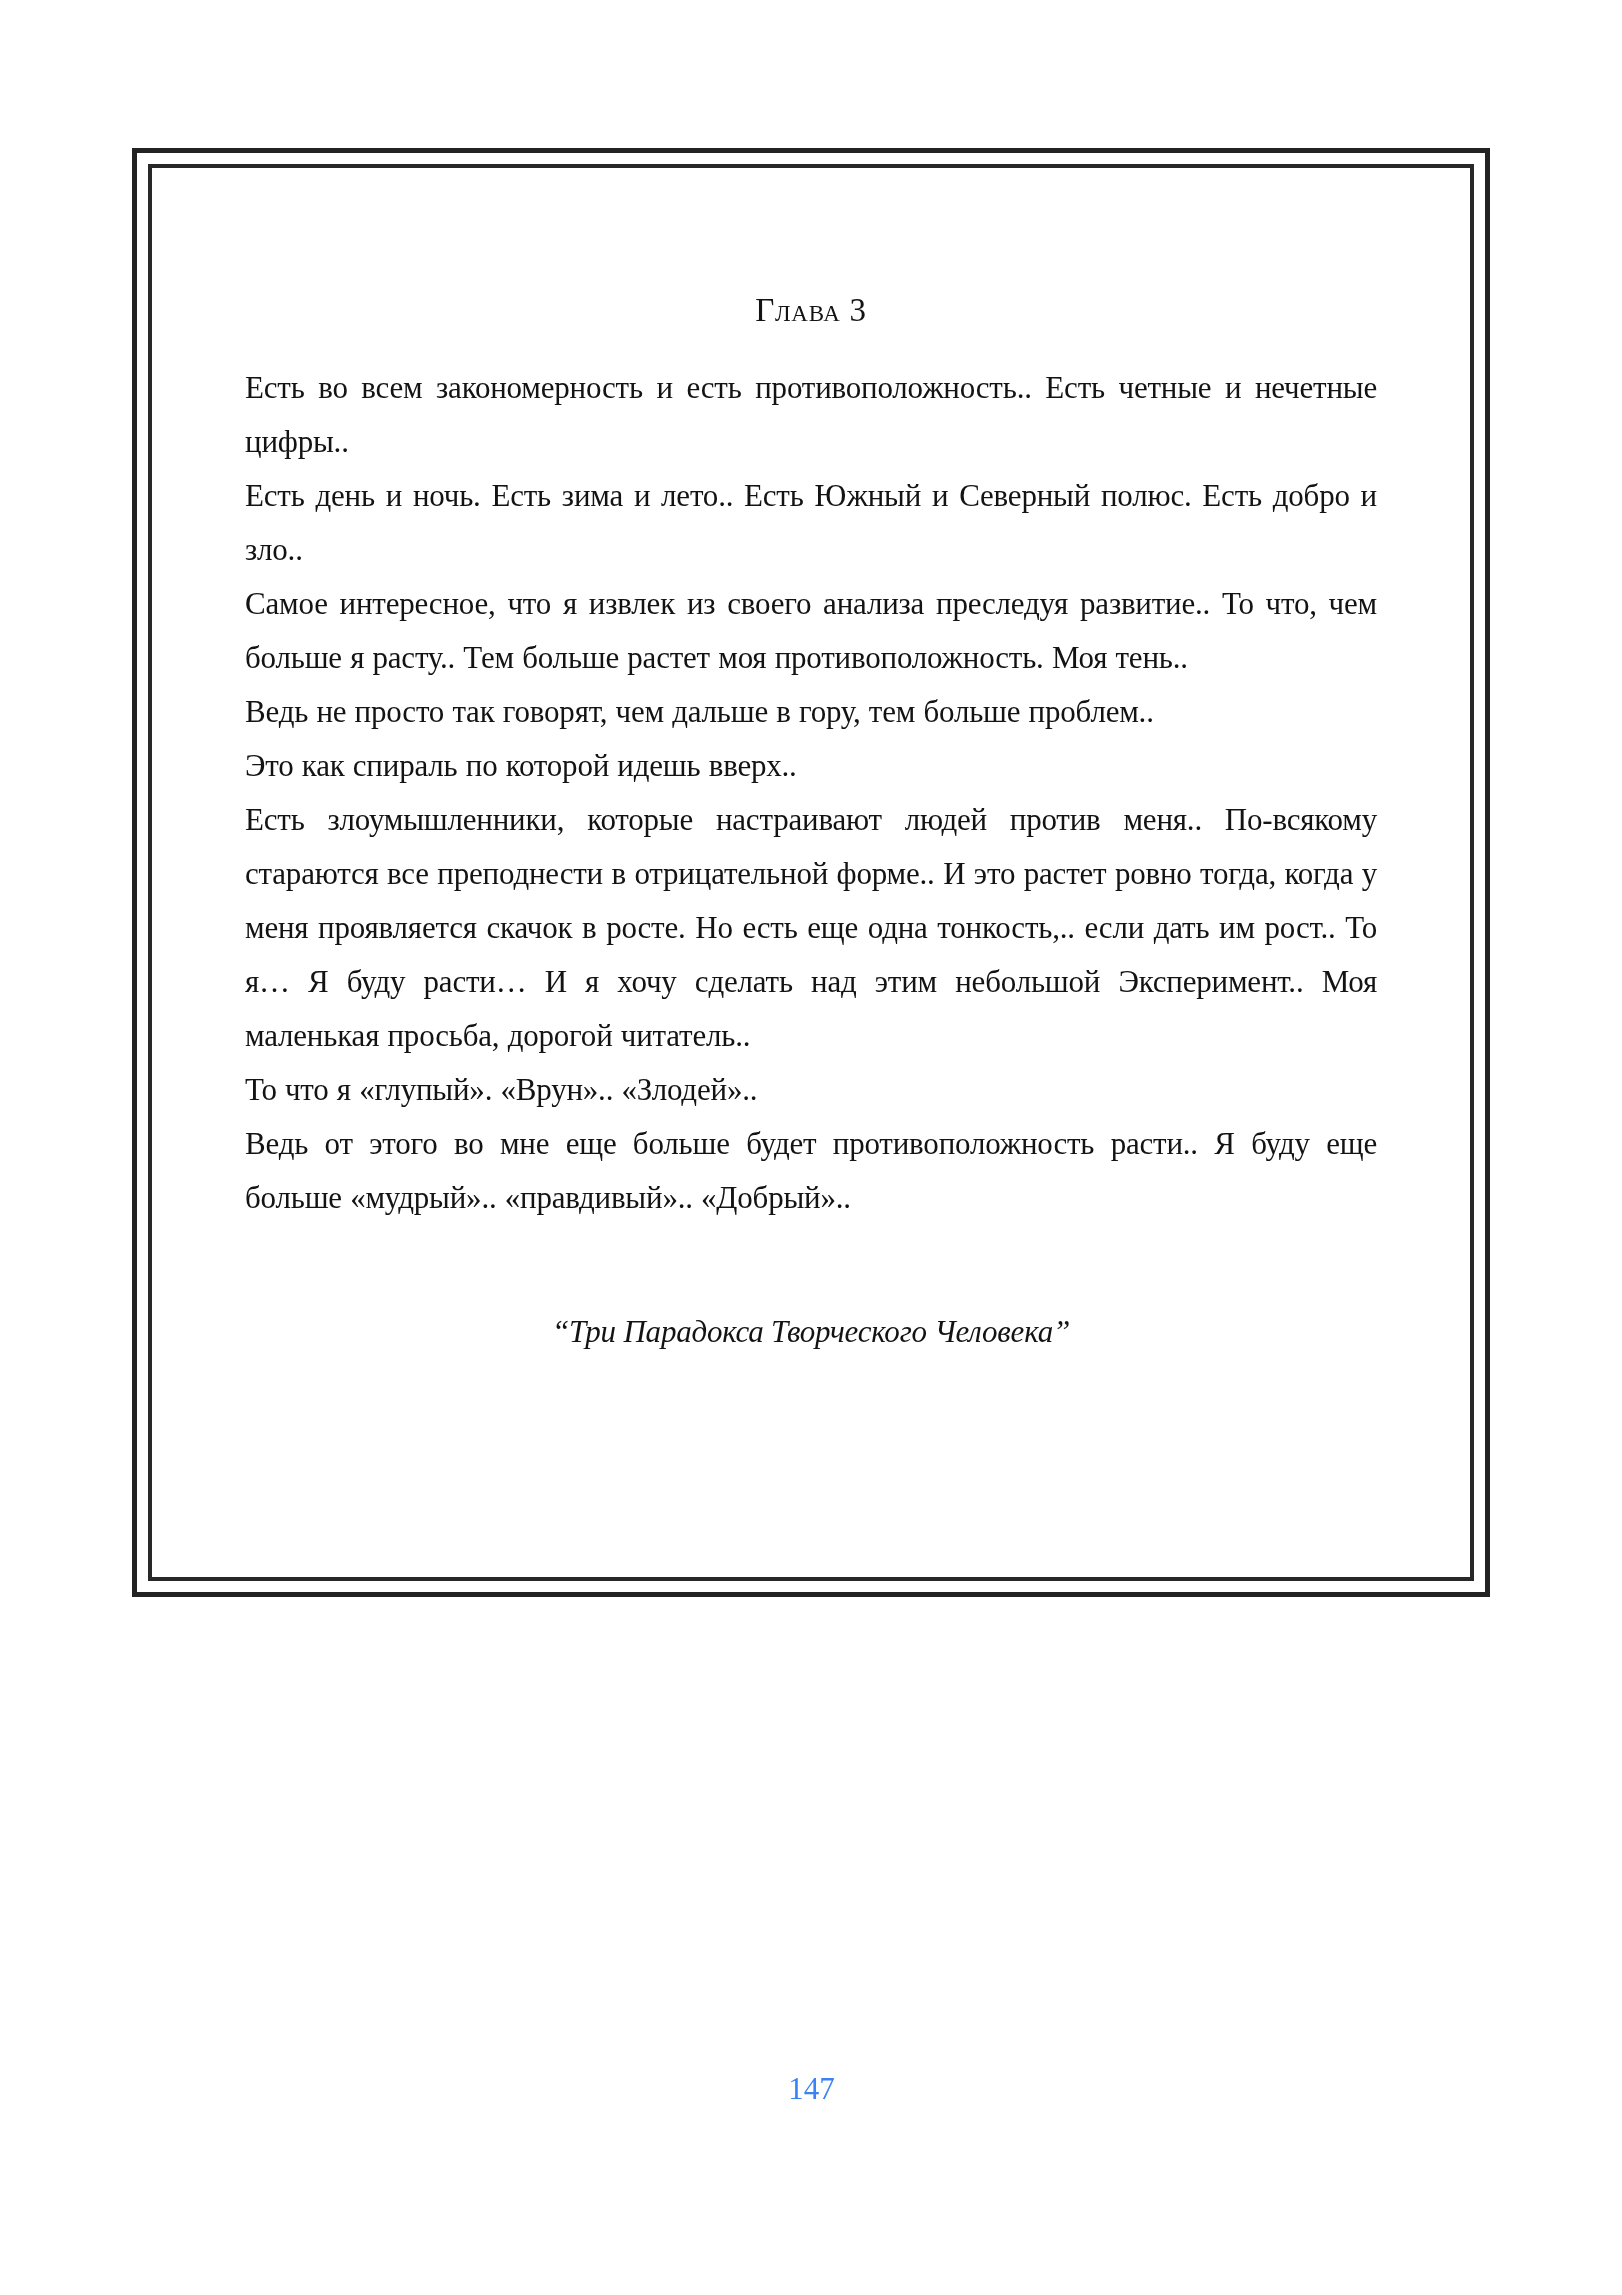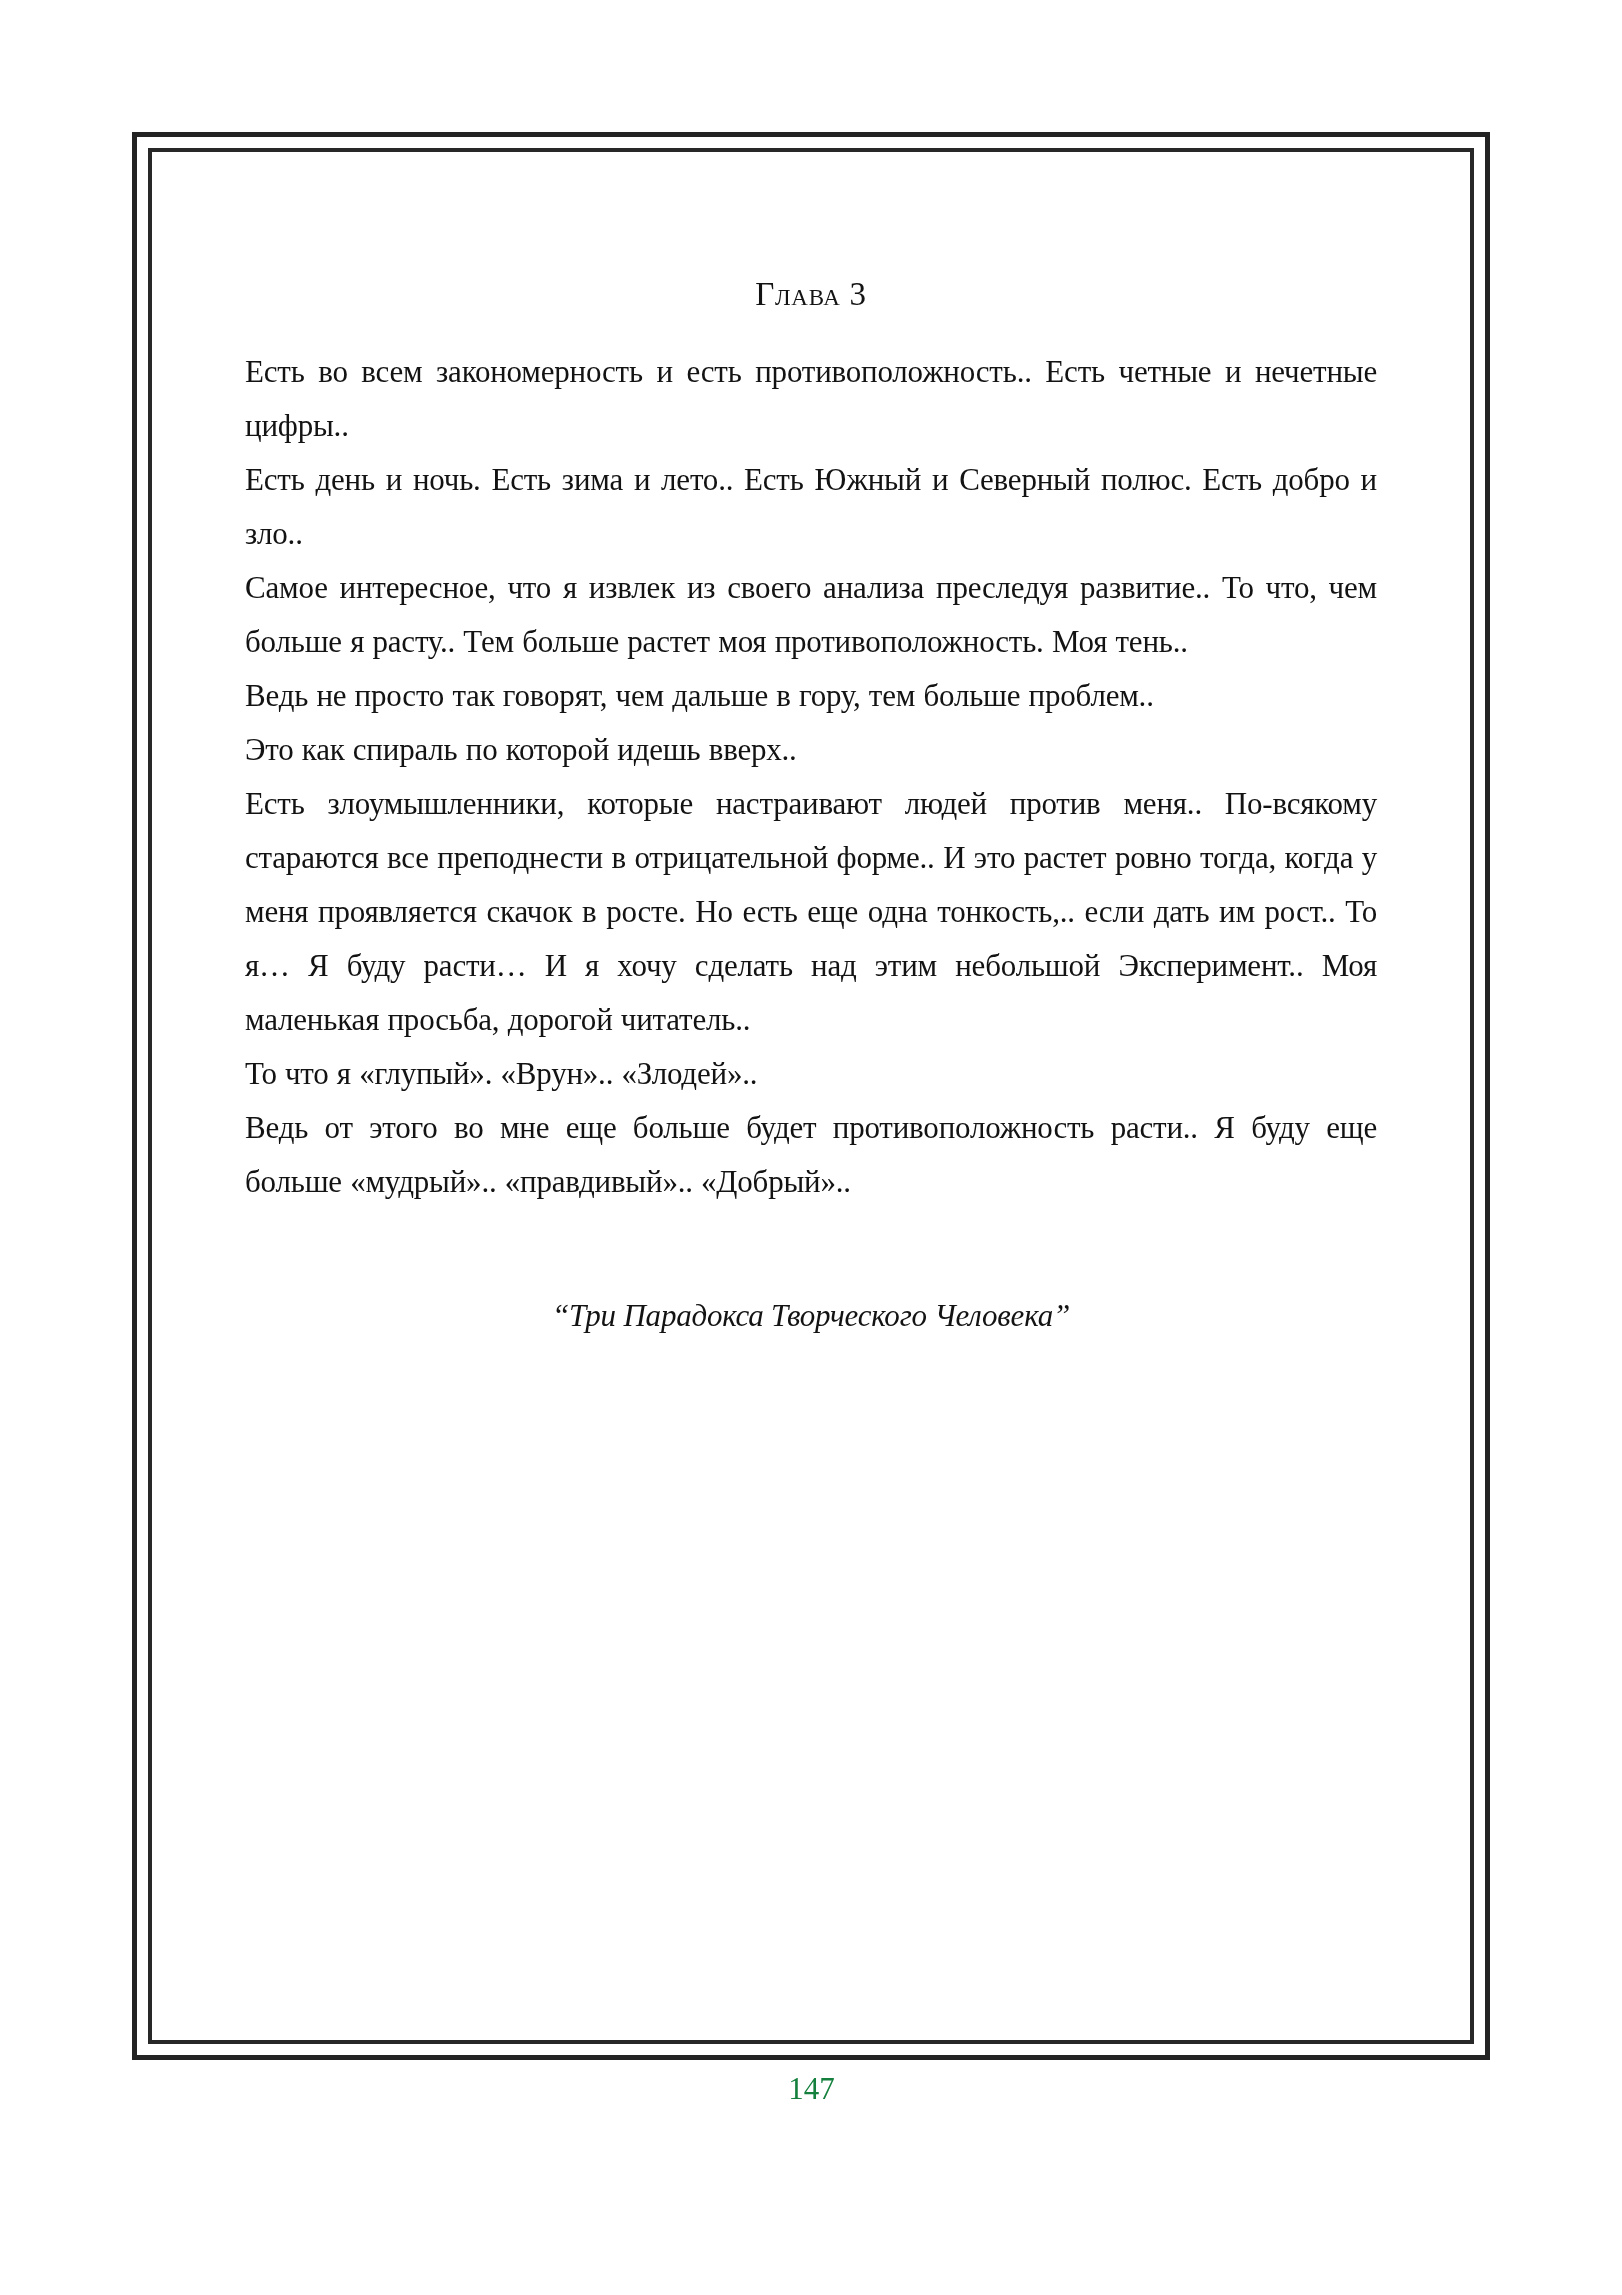--- a/index.html
+++ b/index.html
@@ -17,23 +17,23 @@
   }
   .sheet {
     position: absolute;
     inset: 0;
     background: #ffffff;
   }
   
   .frame-outer {
     position: absolute;
     left: 132px;
-    top: 132px;
+    top: 148px;
     width: 1358px;
-    height: 1928px;
+    height: 1449px;
     box-sizing: border-box;
     border: 5.2px solid #232323;
   }
   .frame-inner {
     position: absolute;
     left: 11px;
     top: 11px;
     right: 11px;
     bottom: 11px;
     border: 4.6px solid #282828;
@@ -76,21 +76,21 @@
     letter-spacing: -0.2px;
   }
   .page-number {
     position: absolute;
     left: 0;
     top: 2069px;
     width: 100%;
     text-align: center;
     font-size: 31px;
     line-height: 39px;
-    color: #15803d;
+    color: #3b82f6;
   }
 </style>
 </head>
 <body>
 
 <div class="sheet">
 
   <div class="frame-outer">
     <div class="frame-inner">
       <div class="page-content">

